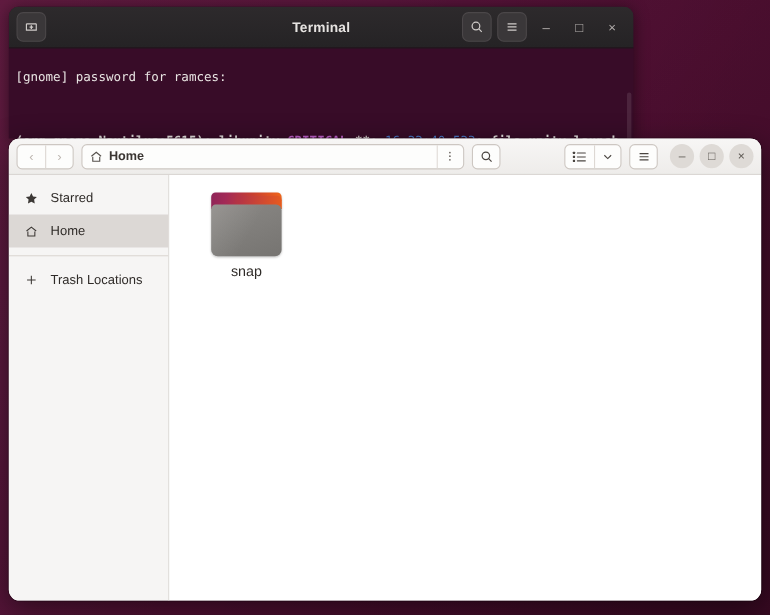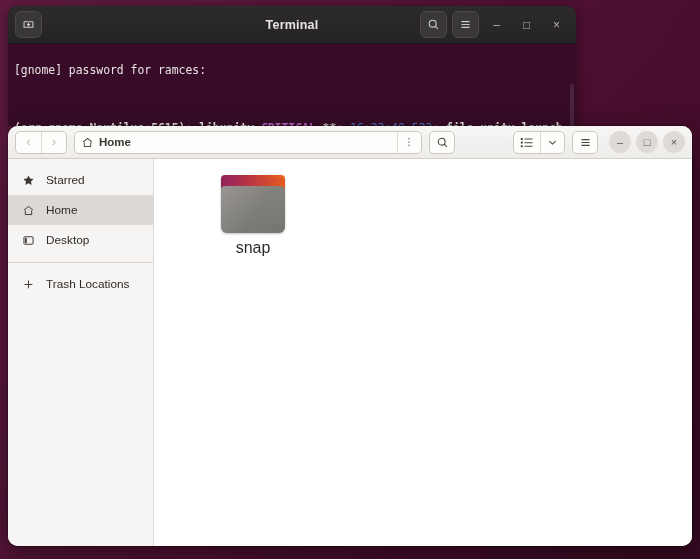--- a/index.html
+++ b/index.html
@@ -211,21 +211,21 @@
     width: 22px; height: 22px;
     border-radius: 50%;
     background: #dedad6;
     display: flex;
     align-items: center;
     justify-content: center;
     color: #5d5853;
     font-size: 11px;
   }
 
-  .nau-body { flex: 1; display: flex; min-height: 0; gap: 29px; }
+  .nau-body { flex: 1; display: flex; min-height: 0; }
 
   .sidebar {
     width: 146px;
     min-width: 146px;
     background: #f6f5f4;
     border-right: 1px solid #dbd7d3;
     padding-top: 6px;
   }
   .side-item {
     height: 30px;
@@ -294,21 +294,21 @@
     background: linear-gradient(160deg, #8a8784 0%, #82807d 40%, #767471 100%);
   }
   .folder-body::after {
     content: "";
     position: absolute;
     inset: 0;
     border-radius: 4px 5px 6px 6px;
     background: linear-gradient(120deg, rgba(255,255,255,0.12), rgba(255,255,255,0) 55%);
   }
   .file-label {
-    font-size: 16px;
+    font-size: 13px;
     color: #2f2b28;
   }
 
   .icon-svg { display: block; }
 </style>
 </head>
 <body>
 
 <div id="desktop"></div>
 
@@ -438,29 +438,20 @@
       <div class="side-item selected">
         <span class="side-icon">
           <svg class="icon-svg" width="13" height="13" viewBox="0 0 16 16" fill="none" stroke="#3c3835" stroke-width="1.2">
             <path d="M2.6 7.4L8 3l5.4 4.4"></path>
               <path d="M4.1 7.9v5.1h7.8V7.9"></path>
           </svg>
         </span>
         <span>Home</span>
       </div>
 
-      <div class="side-item">
-        <span class="side-icon">
-          <svg class="icon-svg" width="13" height="13" viewBox="0 0 16 16" fill="none" stroke="#3c3835" stroke-width="1.2">
-            <rect x="2.4" y="3.4" width="11.2" height="9.2" rx="1.1"></rect>
-            <rect x="3.8" y="4.8" width="2.1" height="6.4" fill="#3c3835" stroke="none"></rect>
-          </svg>
-        </span>
-        <span>Desktop</span>
-      </div>
 
 
       <div class="side-sep"></div>
 
       <div class="side-item">
         <span class="side-icon">
           <svg class="icon-svg" width="13" height="13" viewBox="0 0 16 16" stroke="#3c3835" stroke-width="1.2">
             <path d="M8 3.2v9.6M3.2 8h9.6"></path>
           </svg>
         </span>

